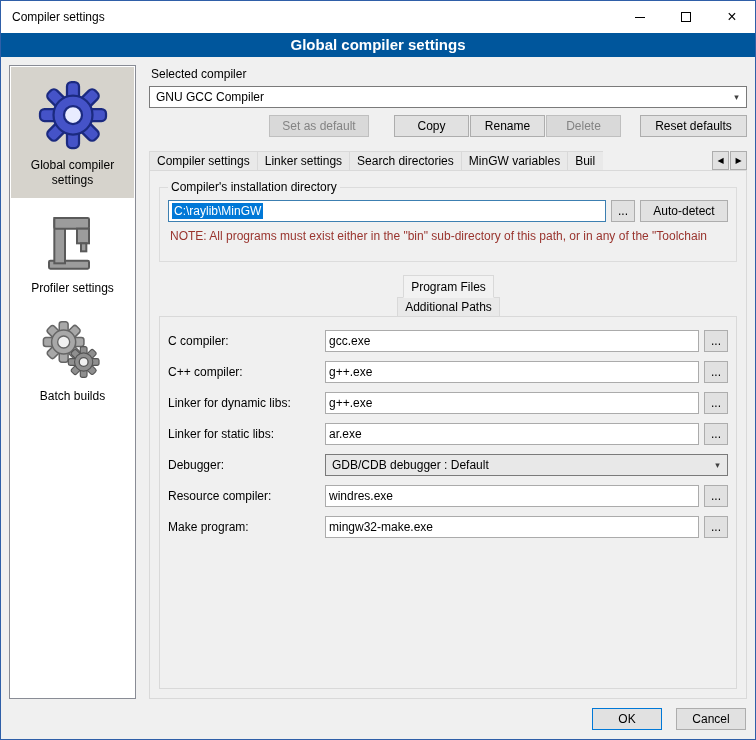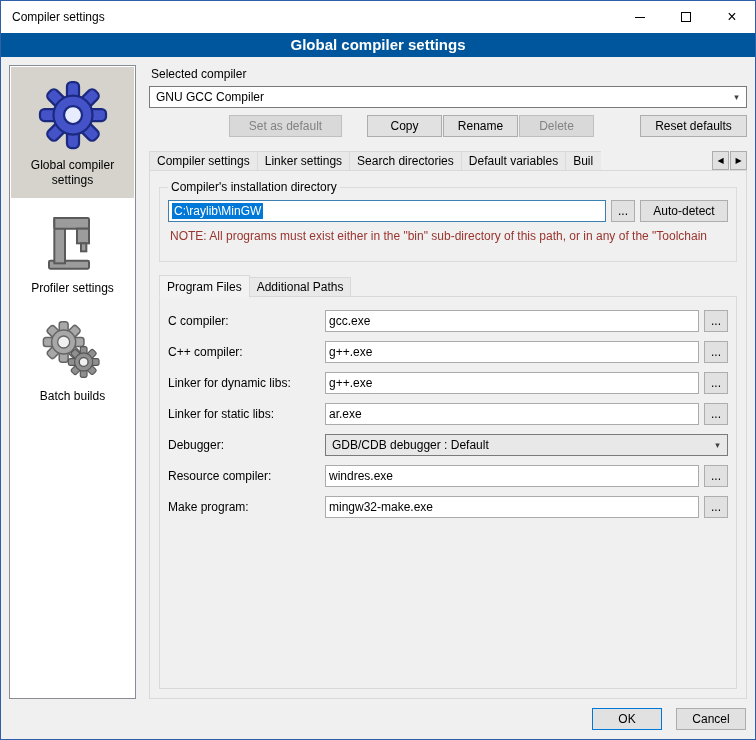--- a/index.html
+++ b/index.html
@@ -37,21 +37,21 @@
   .combo{height:22px;background:#fff;border:1px solid #7A7A7A;display:flex;align-items:center;padding:0 2px 0 6px;}
   .combo-text{flex:1;white-space:nowrap;overflow:hidden;}
   .combo-arrow{width:15px;text-align:center;color:#404040;font-size:9px;flex:none;}
 
   .btn{height:22px;background:#E1E1E1;border:1px solid #ADADAD;font-family:inherit;font-size:12px;color:#000;
        display:inline-flex;align-items:center;justify-content:center;padding:0 8px;cursor:default;}
   .btn.disabled{background:#D9D9D9;border-color:#BFBFBF;color:#838383;}
   .btn.default-btn{border-color:#0078D7;}
 
   .btn-row{display:flex;margin-top:7px;height:22px;}
-  .btn-setdefault{width:113px;margin-left:80px;}
+  .btn-setdefault{width:100px;margin-left:120px;}
   .btn-copy{width:75px;margin-left:25px;}
   .btn-rename{width:75px;margin-left:1px;}
   .btn-delete{width:75px;margin-left:1px;}
   .btn-reset{width:107px;margin-left:auto;}
 
   
   .tabs{display:flex;align-items:flex-end;margin-top:14px;position:relative;z-index:2;padding-right:40px;}
   .tab{height:20px;padding:0 7px;background:#E9E9E9;border:1px solid #D9D9D9;display:flex;align-items:center;
        white-space:nowrap;margin-right:-1px;cursor:default;}
   .tab.active{height:23px;background:#F2F2F2;border-bottom:1px solid #F2F2F2;margin-bottom:-1px;position:relative;z-index:3;}
@@ -67,21 +67,21 @@
   .dir-row{display:flex;gap:5px;height:22px;}
   .fake-input{background:#fff;border:1px solid #ABABAB;height:22px;display:flex;align-items:center;padding:0 3px;
               white-space:nowrap;overflow:hidden;}
   .dir-input{flex:1;border-color:#3C7FB1;}
   .selected-text{background:var(--selection-bg);color:#fff;padding:1px 2px;}
   .browse-btn{width:24px;flex:none;padding:0;}
   .autodetect-btn{width:88px;flex:none;}
 
   .note{margin:7px 2px 0;color:var(--note-text);white-space:nowrap;overflow:hidden;}
 
-  .subtabs{display:flex;align-items:flex-end;margin-top:13px;position:relative;z-index:2;}
+  .subtabs{display:flex;align-items:center;margin-top:13px;position:relative;z-index:2;flex-direction:column;}
   .subtab-panel{flex:1;border:1px solid #D9D9D9;background:#F0F0F0;margin-top:-1px;padding:13px 8px 8px;min-height:0;}
 
   .frow{display:flex;align-items:center;height:22px;margin-bottom:9px;}
   .flabel{width:128px;flex:none;}
   .fwrap{flex:1;display:flex;gap:5px;min-width:0;padding-left:29px;}
   .fwrap .fake-input{flex:1;}
   .combo.gray{flex:1;background:#E8E8E8;border-color:#7A7A7A;}
 
   .footer-btns{position:absolute;right:9px;bottom:9px;display:flex;gap:14px;}
   .footer-btns .btn{width:70px;}
@@ -185,21 +185,21 @@
         <button class="btn btn-copy">Copy</button>
         <button class="btn btn-rename">Rename</button>
         <button class="btn disabled btn-delete" disabled="">Delete</button>
         <button class="btn btn-reset">Reset defaults</button>
       </div>
 
       <div class="tabs">
         <span class="tab">Compiler settings</span>
         <span class="tab">Linker settings</span>
         <span class="tab">Search directories</span>
-        <span class="tab">Default variables</span>
+        <span class="tab">MinGW variables</span>
         <span class="tab cut">Buil</span>
         <span class="tab-arrows">
           <button class="btn arrow-btn">
               <span>◀</span>
             </button>
           <button class="btn arrow-btn">
               <span>▶</span>
             </button>
         </span>
       </div>

